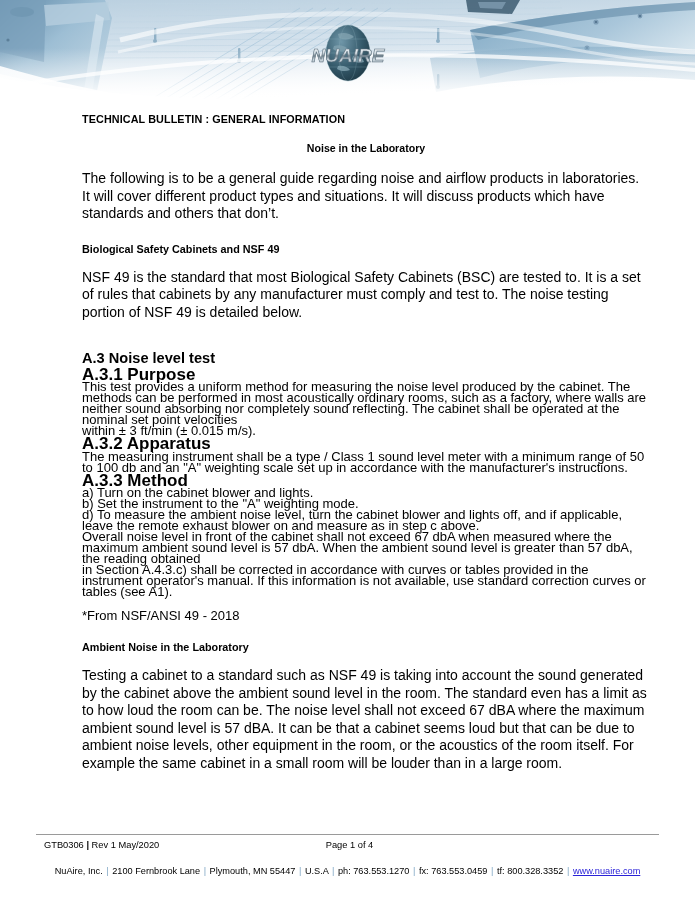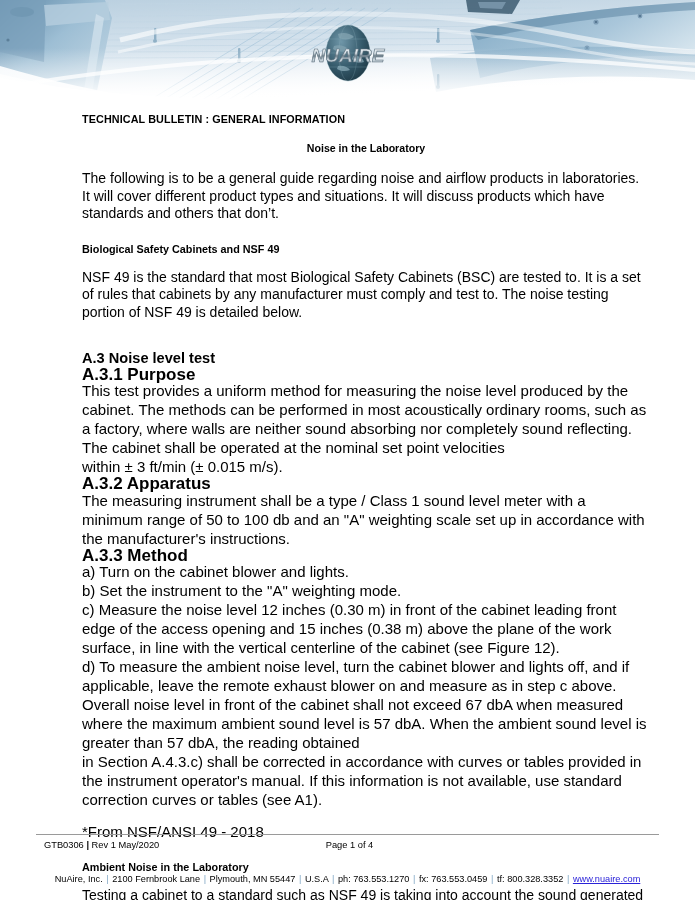--- a/index.html
+++ b/index.html
@@ -82,22 +82,22 @@
     margin: 0;
     line-height: 17px;
   }
   .nsf h4 {
     font-size: 17px;
     font-weight: bold;
     margin: 1px 0 0 0;
     line-height: 13.5px;
   }
   .nsf p {
-    font-size: 15px;
-    line-height: 19px;
+    font-size: 13px;
+    line-height: 11px;
     margin: 0;
   }
   .nsf p.gap {
     margin-top: 13px;
   }
 
   .closing { margin-top: 2px; }
 
   
   .footer {
@@ -128,21 +128,21 @@
   }
   .doc-id .bar { color: #000; font-weight: bold; }
   .page-num {
     position: absolute;
     left: 4px;
     right: 0;
     top: 0;
     text-align: center;
   }
   .footer-line2 {
-    margin-top: 20px;
+    margin-top: 12px;
     text-align: center;
     font-size: 9.2px;
     white-space: nowrap;
   }
   .footer-line2 .sep {
     color: #7fa6c4;
     padding: 0 1px;
   }
   .weblink {
     color: #2a22d8;
@@ -310,21 +310,20 @@
       <h4>A.3.1 Purpose</h4>
       <p>This test provides a uniform method for measuring the noise level produced by the cabinet. The methods can be performed in most acoustically ordinary rooms, such as a factory, where walls are neither sound absorbing nor completely sound reflecting. The cabinet shall be operated at the nominal set point velocities</p>
       <p>within ± 3 ft/min (± 0.015 m/s).</p>
 
       <h4>A.3.2 Apparatus</h4>
       <p>The measuring instrument shall be a type / Class 1 sound level meter with a minimum range of 50 to 100 db and an "A" weighting scale set up in accordance with the manufacturer's instructions.</p>
 
       <h4>A.3.3 Method</h4>
       <p>a) Turn on the cabinet blower and lights.</p>
       <p>b) Set the instrument to the "A" weighting mode.</p>
-      <p>c) Measure the noise level 12 inches (0.30 m) in front of the cabinet leading front edge of the access opening and 15 inches (0.38 m) above the plane of the work surface, in line with the vertical centerline of the cabinet (see Figure 12).</p>
       <p>d) To measure the ambient noise level, turn the cabinet blower and lights off, and if applicable, leave the remote exhaust blower on and measure as in step c above.</p>
 
       <p>Overall noise level in front of the cabinet shall not exceed 67 dbA when measured where the maximum ambient sound level is 57 dbA. When the ambient sound level is greater than 57 dbA, the reading obtained</p>
       <p>in Section A.4.3.c) shall be corrected in accordance with curves or tables provided in the instrument operator's manual. If this information is not available, use standard correction curves or tables (see A1).</p>
 
       <p class="gap">*From NSF/ANSI 49 - 2018</p>
     </div>
 
     <h2 class="sub">Ambient Noise in the Laboratory</h2>
 

